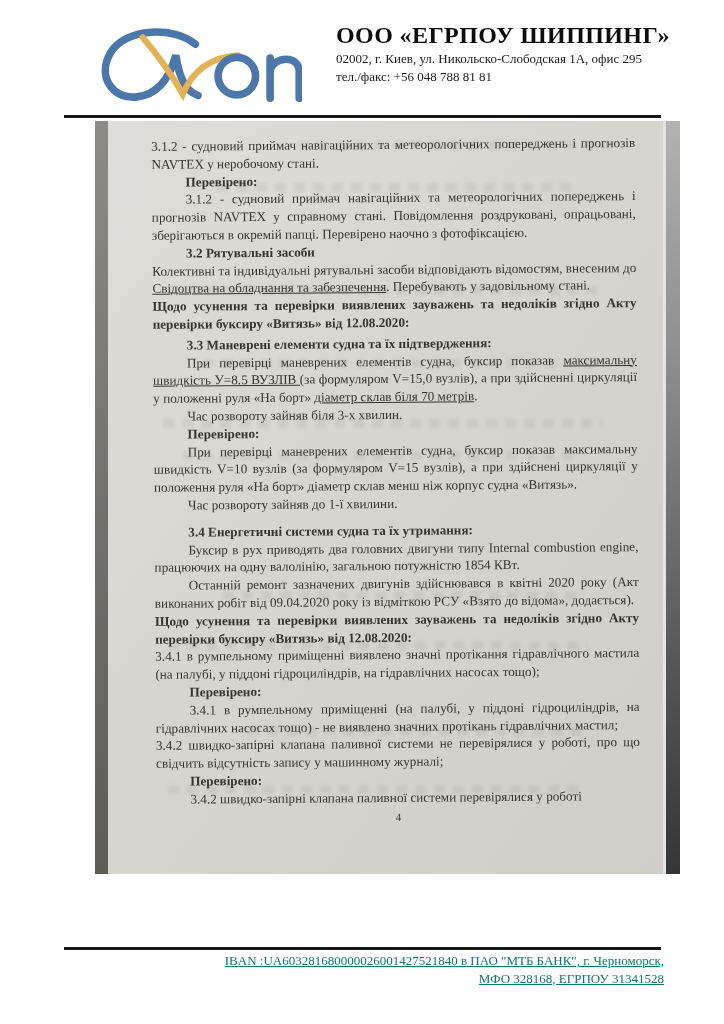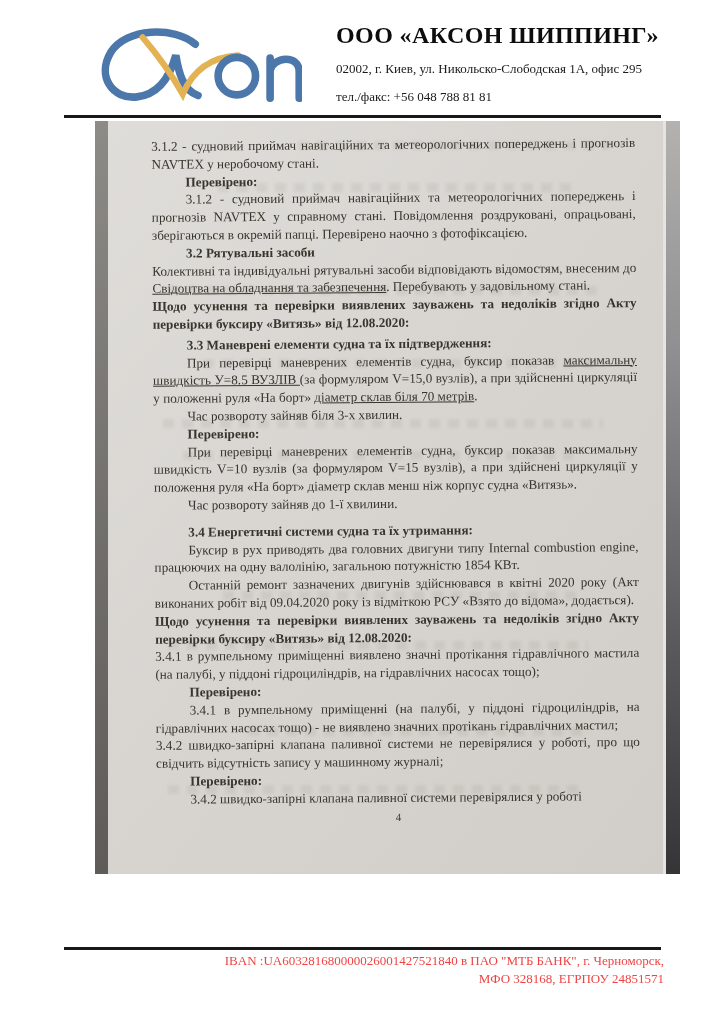--- a/index.html
+++ b/index.html
@@ -3,21 +3,21 @@
 <meta charset="utf-8">
 <style>
   html,body{margin:0;padding:0;}
   body{width:724px;height:1024px;background:#ffffff;font-family:"Liberation Serif",serif;position:relative;overflow:hidden;}
   .page{position:absolute;inset:0;background:#ffffff;}
 
   
   .logo{position:absolute;left:94px;top:26px;width:208px;height:78px;}
   .company-block{position:absolute;left:336px;top:22px;width:346px;color:#111;}
   .company-name{font-size:24px;font-weight:bold;letter-spacing:.4px;white-space:nowrap;color:#0d0d0d;}
-  .company-line{font-size:13px;line-height:17px;color:#1a1a1a;margin-top:11px;}
+  .company-line{font-size:13px;line-height:17px;color:#1a1a1a;margin-top:1px;}
   .company-line:first-of-type{margin-top:5px;}
   .rule{position:absolute;left:64px;width:597px;height:2.5px;background:#181818;}
   .rule-top{top:115px;}
   .rule-bottom{top:947px;}
 
   
   .scan{position:absolute;left:95px;top:121px;width:585px;height:753px;}
   .scan-left-strip{position:absolute;left:0;top:0;bottom:0;width:13px;background:linear-gradient(180deg,#8d8b86 0%,#716f6b 55%,#5e5c58 100%);}
   .scan-paper{position:absolute;left:13px;right:14px;top:0;bottom:0;background:linear-gradient(128deg,#dfddd9 0%,#d8d5d1 45%,#d1cec9 100%);}
   .scan-right-strip{position:absolute;right:0;top:0;bottom:0;width:14px;border-left:3px solid #e6e4e1;background:linear-gradient(180deg,#b3b2b0 0%,#908f91 30%,#59595b 70%,#353537 100%);}
@@ -30,36 +30,36 @@
   .lbl{margin-left:34px;font-weight:bold;}
   .hd{margin-left:34px;font-weight:bold;text-align:left;}
   .bb{font-weight:bold;}
   .u{text-decoration:underline;}
   .mt7{margin-top:7px;}
   .mt3{margin-top:3px;}
   .mt9{margin-top:9px;}
   .pgnum{text-align:center;font-size:11px;margin-top:3px;color:#45423a;}
 
   
-  .footer-block{position:absolute;right:60px;top:952px;width:470px;text-align:right;font-size:13px;line-height:17.5px;color:#ef4444;}
+  .footer-block{position:absolute;right:60px;top:952px;width:470px;text-align:right;font-size:13px;line-height:17.5px;color:#0f766e;text-decoration:underline;}
 </style>
 </head>
 <body>
 
 <div class="page">
 
   <svg class="logo" viewBox="0 0 300 112" role="img" aria-label="axon">
     <path d="M 146 26 C 116 0 46 2 24 38 C 4 72 26 106 62 102 C 98 98 112 64 118 42 C 122 66 128 92 150 100" fill="none" stroke-width="11" stroke-linecap="round" stroke="#4b77aa"></path>
     <path d="M 70 16 C 94 44 112 70 128 98 C 144 60 174 44 208 42" fill="none" stroke-width="9" stroke-linecap="round" stroke="#e2b253"></path>
     <circle cx="206" cy="72" r="27" fill="none" stroke-width="11" stroke="#4b77aa"></circle>
     <path d="M 254 104 L 254 46 M 254 64 C 258 44 296 40 296 66 L 296 104" fill="none" stroke-width="11" stroke-linecap="round" stroke="#4b77aa"></path>
   </svg>
 
   <div class="company-block">
-    <div class="company-name">ООО «АКСОН ШИППИНГ»</div>
+    <div class="company-name">ООО «ЕГРПОУ ШИППИНГ»</div>
     <div class="company-line">02002, г. Киев, ул. Никольско-Слободская 1А, офис 295</div>
     <div class="company-line">тел./факс: +56 048 788 81 81</div>
   </div>
 
   <div class="rule rule-top"></div>
 
   <div class="scan">
     <div class="scan-left-strip"></div>
     <div class="scan-paper">
       <div class="ghost" style="top:20px;left:190px;width:310px;"></div>
@@ -105,16 +105,16 @@
       <div class="lbl">Перевірено:</div>
       <p class="ind">3.4.2 швидко-запірні клапана паливної системи перевірялися у роботі</p>
 
       <div class="pgnum">4</div>
     </div>
   </div>
 
   <div class="rule rule-bottom"></div>
   <div class="footer-block">
     <div>IBAN :UA603281680000026001427521840 в  ПАО "МТБ БАНК", г. Черноморск,</div>
-    <div>МФО 328168, ЕГРПОУ 24851571</div>
+    <div>МФО 328168, ЕГРПОУ 31341528</div>
   </div>
 
 </div>
 
 </body></html>

